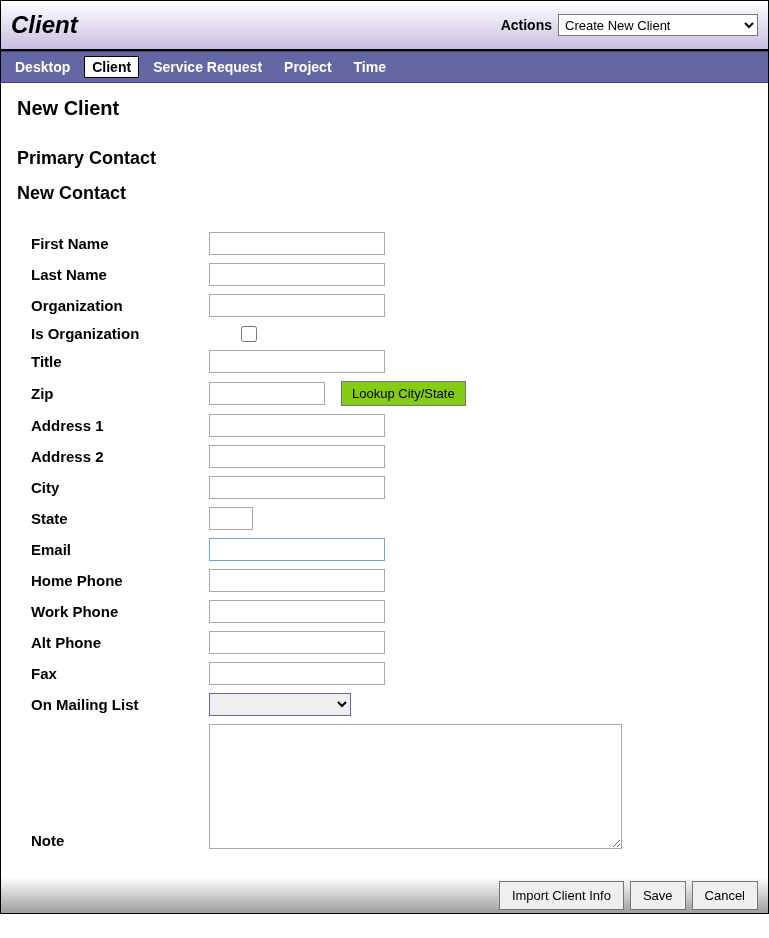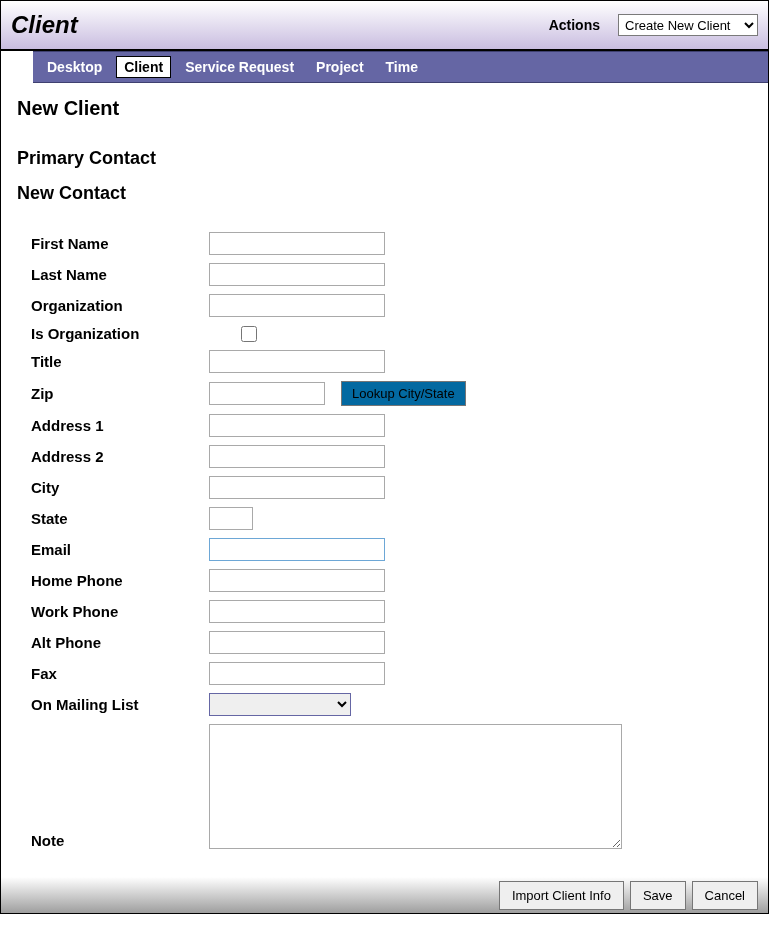--- a/index.html
+++ b/index.html
@@ -10,41 +10,40 @@
 .header-bar {
   background: linear-gradient(to bottom, #fff 0%, #c9bde0 100%);
   border-bottom: 2px solid #000;
   display: flex;
   align-items: center;
   justify-content: space-between;
   padding: 6px 10px;
   height: 50px;
 }
 .header-title { font-size: 24px; font-weight: bold; font-style: italic; }
-.actions-wrap { display: flex; align-items: center; gap: 18px; }
+.actions-wrap { display: flex; align-items: center; gap: 6px; }
 .actions-label { font-weight: bold; font-size: 14px; }
 .actions-select {
   font-size: 13px;
   height: 22px;
-  width: 140px;
+  width: 200px;
   border: 1px solid #7a7a7a;
   background: #fff;
   padding: 1px 2px;
 }
 
 
 .nav-bar {
   background: #6566a4;
   border-top: 1px solid #3f4070;
   border-bottom: 1px solid #3f4070;
   display: flex;
   align-items: center;
   padding: 4px 6px;
   gap: 6px;
-  margin-left: 32px;
 }
 .nav-item {
   color: #fff;
   font-weight: bold;
   font-size: 14px;
   padding: 3px 8px;
   cursor: pointer;
 }
 .nav-item.active {
   background: #fff;
@@ -70,21 +69,21 @@
   font-size: 13px;
 }
 .text-input.focused { border: 1px solid #6da7d6; outline: none; }
 .short-input { width: 44px; }
 .zip-input { width: 116px; }
 .checkbox { width: 16px; height: 16px; margin-left: 32px; border: 1px solid #767676; }
 .lookup-btn {
   margin-left: 16px;
   padding: 3px 10px;
   font-size: 13px;
-  background: #0369a1;
+  background: #84cc16;
   border: 1px solid #767676;
   cursor: pointer;
   height: 25px;
 }
 .select-input {
   border: 1px solid #767676;
   height: 23px;
   width: 94px;
   background: #efefef;
   font-size: 13px;

